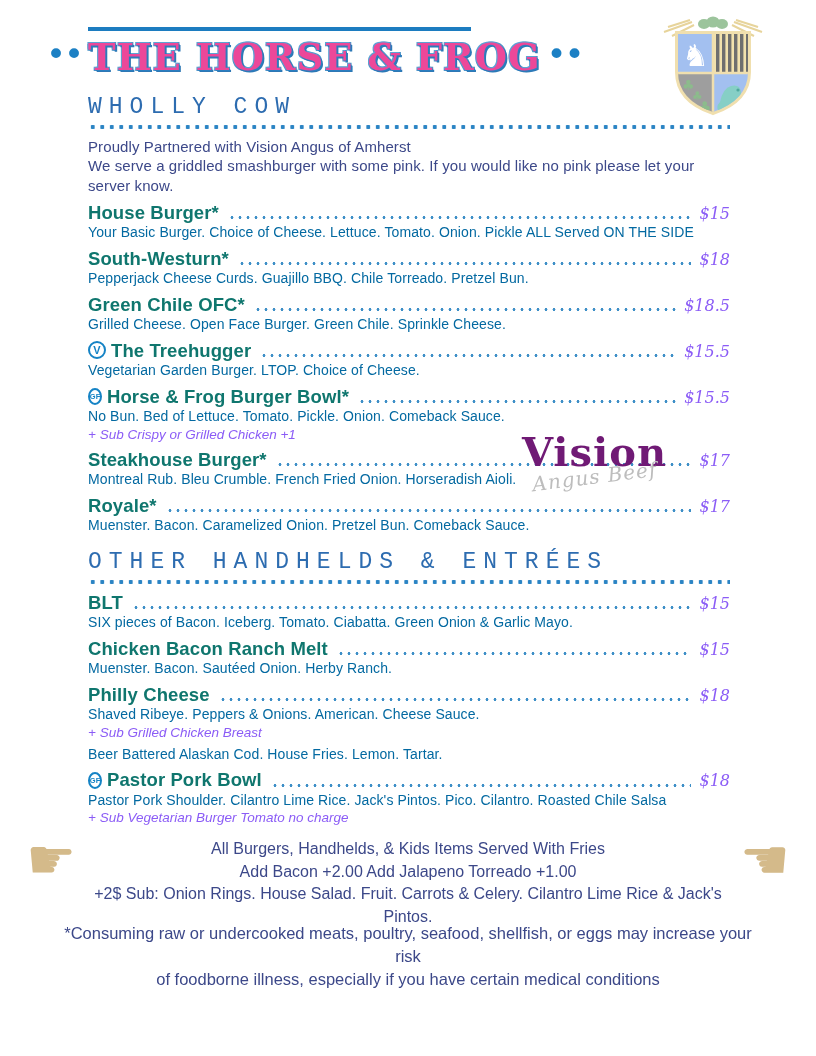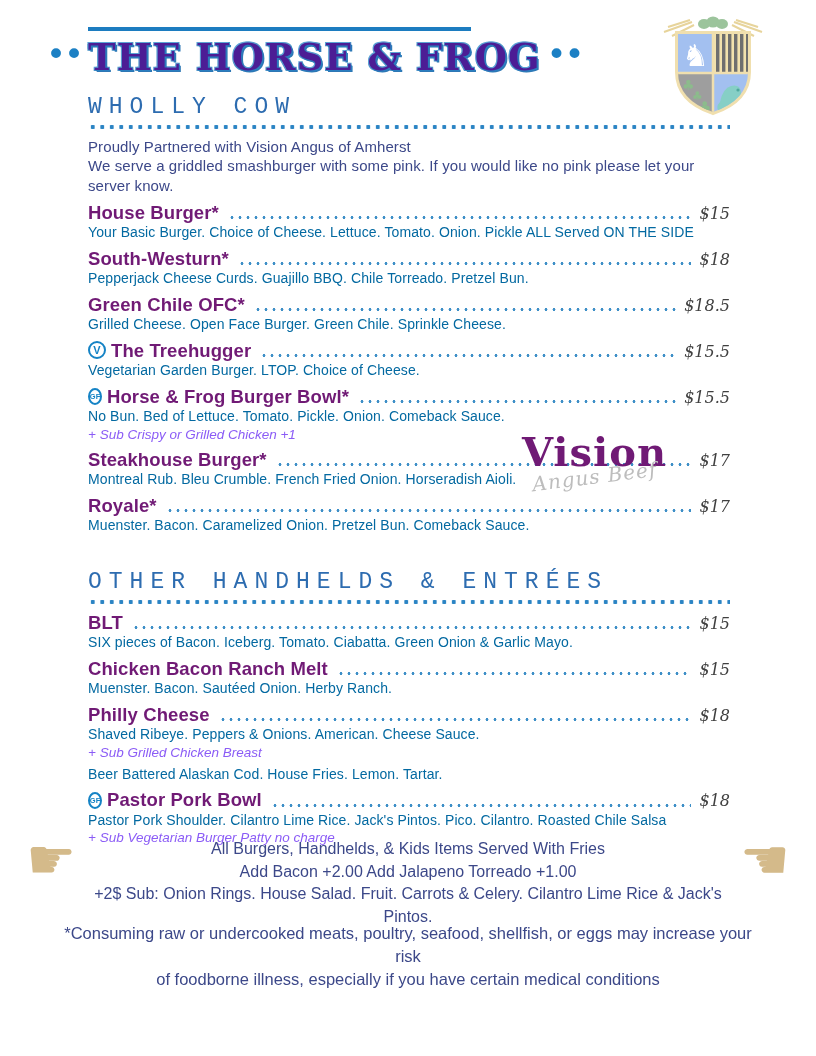--- a/index.html
+++ b/index.html
@@ -19,29 +19,29 @@
     font-family:"DejaVu Sans",sans-serif;line-height:1;
     padding:0 6px 6px 0;
   }
   .title-dots.right{padding:0 0 6px 6px;}
   .menu-title{
     margin:0;
     font-family:"DejaVu Serif",serif;
     font-weight:bold;
     font-size:37px;
     letter-spacing:1px;
-    color:#4c1d95;
+    color:#ec4899;
     text-shadow:1px 1px 0 #2a7fc0,2px 2px 0 #2e78b5,-1px -1px 0 #5ba3d6,1px -1px 0 #4d94c8,-1px 1px 0 #4d94c8;
     white-space:nowrap;
   }
   .crest{position:absolute;top:10px;right:52px;width:102px;height:120px;}
   
   .menu{margin:16px 86px 0 88px;position:relative;z-index:1;}
   .menu-section{margin-top:0;}
-  .menu-section + .menu-section{margin-top:36px;}
+  .menu-section + .menu-section{margin-top:16px;}
   .section-title{
     margin:0;
     font-family:"Liberation Mono","DejaVu Sans Mono",monospace;
     font-weight:normal;
     font-size:23px;
     letter-spacing:7px;
     color:#2d6cb0;
     line-height:1.1;
     white-space:nowrap;
   }
@@ -58,30 +58,30 @@
   .badge{
     display:inline-flex;align-items:center;justify-content:center;
     border:2px solid #1583c5;border-radius:50%;
     color:#1583c5;font-weight:bold;
     margin-right:5px;align-self:center;
     box-sizing:border-box;
   }
   .badge-v{width:18px;height:18px;font-size:11px;}
   .badge-gf{width:14px;height:17px;font-size:7.5px;letter-spacing:0;}
   .item-name{
-    color:#701a75;font-weight:bold;font-size:18.5px;line-height:1.15;
+    color:#0f766e;font-weight:bold;font-size:18.5px;line-height:1.15;
     letter-spacing:0.1px;white-space:nowrap;
   }
   .leader{
     flex:1 1 auto;height:5px;margin:0 8px 3px 9px;align-self:flex-end;
     background-image:radial-gradient(circle,#3e8fc7 1.35px,rgba(0,0,0,0) 1.6px);
     background-size:8px 5px;background-repeat:repeat-x;background-position:0 50%;
   }
   .price{
-    color:#404040;font-size:16px;font-style:italic;
+    color:#8b5cf6;font-size:16px;font-style:italic;
     font-family:"DejaVu Serif",serif;white-space:nowrap;line-height:1;
   }
   .item-desc{
     color:#0369a1;font-size:14px;line-height:1.12;margin-top:2px;letter-spacing:0.1px;
   }
   .item-note{
     color:#8b5cf6;font-size:13.5px;font-style:italic;line-height:1.12;margin-top:2px;
   }
   
   .watermark{position:absolute;left:522px;top:432px;z-index:2;pointer-events:none;}
@@ -276,21 +276,21 @@
           <div class="item-desc">Beer Battered Alaskan Cod. House Fries. Lemon. Tartar.</div>
         </div>
         <div class="item">
           <div class="item-row">
             <span class="badge badge-gf">GF</span>
             <span class="item-name">Pastor Pork Bowl</span>
             <span class="leader"></span>
             <span class="price">$18</span>
           </div>
           <div class="item-desc">Pastor Pork Shoulder. Cilantro Lime Rice. Jack's Pintos. Pico. Cilantro. Roasted Chile Salsa</div>
-          <div class="item-note">+ Sub Vegetarian Burger Patty no charge</div>
+          <div class="item-note">+ Sub Vegetarian Burger Tomato no charge</div>
         </div>
       </section>
     </div>
 
   <div class="watermark">
     <div class="watermark-vision">Vision</div>
     <div class="watermark-angus">Angus Beef</div>
   </div>
 
   <div class="hand hand-left">☛</div>

